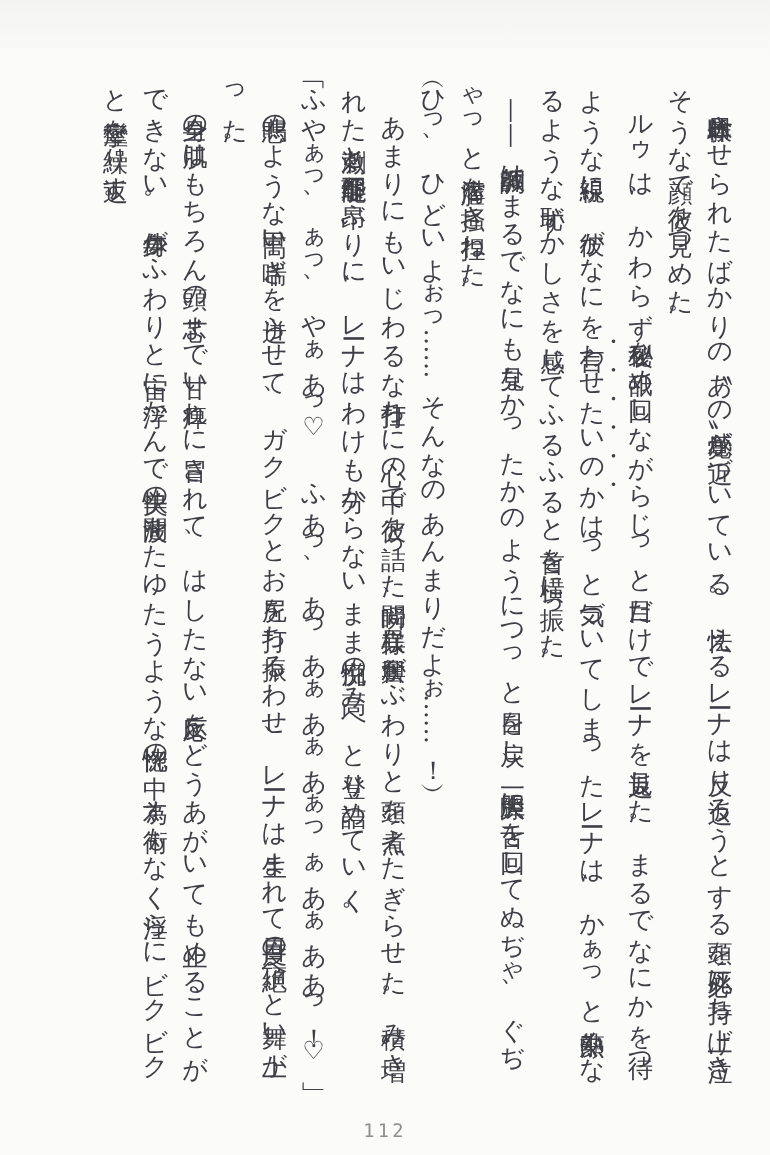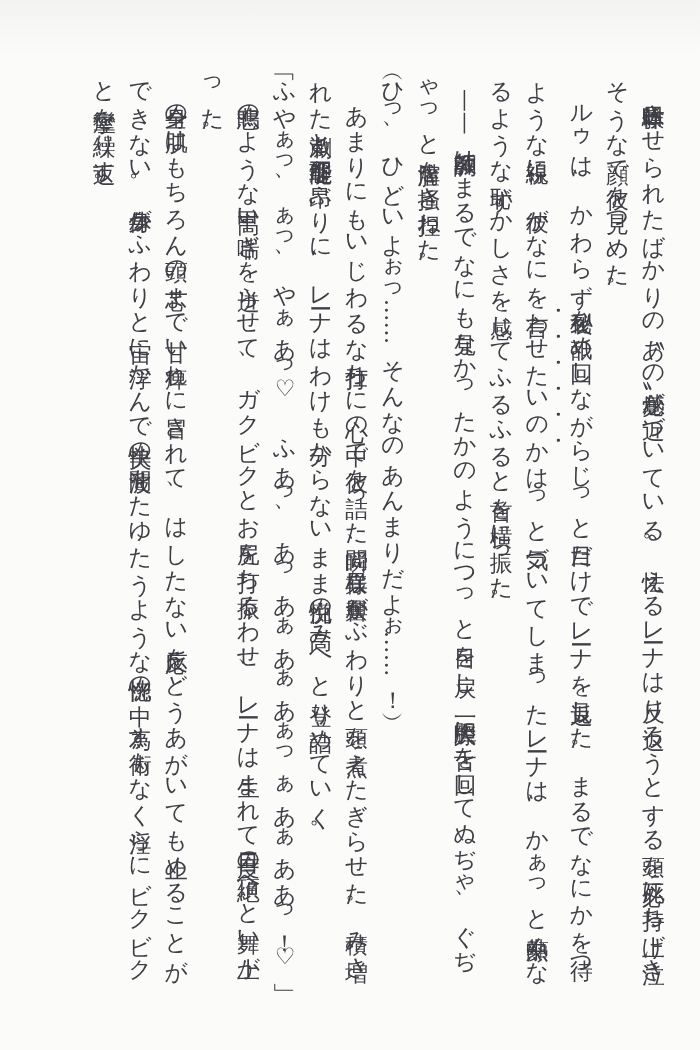--- a/index.html
+++ b/index.html
@@ -68,13 +68,14 @@
   <div class="text-block" id="text-block" style="color: rgb(62, 62, 70);">
       <p class="para indent"><span>昨日体験させられたばかりの〝あの感覚〟が近づいている。怯えるレーナは反り返ろうとする頭を必死に持ち上げ泣きそうな顔で彼を見つめた。</span></p>
       <p class="para indent"><span>ルゥは、かわらず秘裂を舐め回しながらじっと目だけでレーナを見返した。まるでなにかを待つような視線に、彼がなにを</span><span class="em-dots">言わせたいのか</span><span>はっと気づいてしまったレーナは、かぁっと顔中熱くなるような恥ずかしさを感じてふるふると首を横に振った。</span></p>
       <p class="para indent"><span>——調教師はまるでなにも見なかったかのようにつっと目を戻し、一際大胆に舌を回してぬぢゃ、ぐぢゃっと膣溝を掻き捏ねた。</span></p>
       <p class="para"><span>（ひっ、ひどいよぉっ……そんなのあんまりだよぉ……！）</span></p>
       <p class="para indent"><span>あまりにもいじわるな仕打ちに心の中で彼を詰った瞬間、異様な興奮がぶわりと頭を煮えたぎらせた。積み増された刺激と理解不能な昂ぶりに、レーナはわけも分からないまま痴悦の高みへと登り詰めていく。</span></p>
       <p class="para"><span>「ふやぁっ、ぁっ、やぁあっ♡　ふあっ、あっあぁあぁあぁっぁあぁああっ！♡」</span></p>
       <p class="para indent"><span>悲鳴のような甲高い喘ぎを迸らせて、ガクビクとお尻を打ち振るわせ、レーナは生まれて二度目の絶頂へと舞い上がった。</span></p>
       <p class="para indent"><span>全身の肌はもちろん頭の芯まで甘い痺れに冒されて、はしたない反応をどうあがいても止めることができない。身体がふわりと宙に浮かんで快美の波間をたゆたうような恍惚の中、為す術もなく淫らにビクビクと痙攣を繰り返す。</span></p>
     </div>
+  <div class="page-number">112</div>
 </div>
 
 </body></html>

